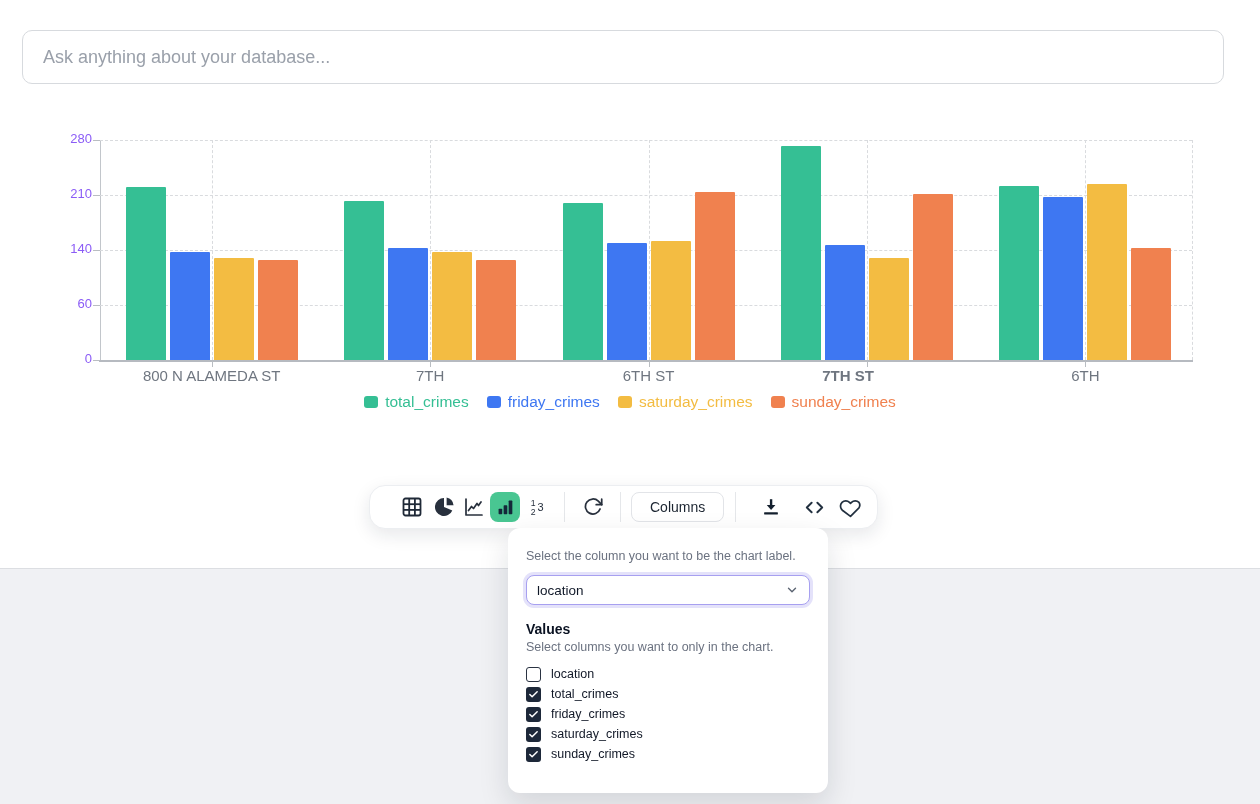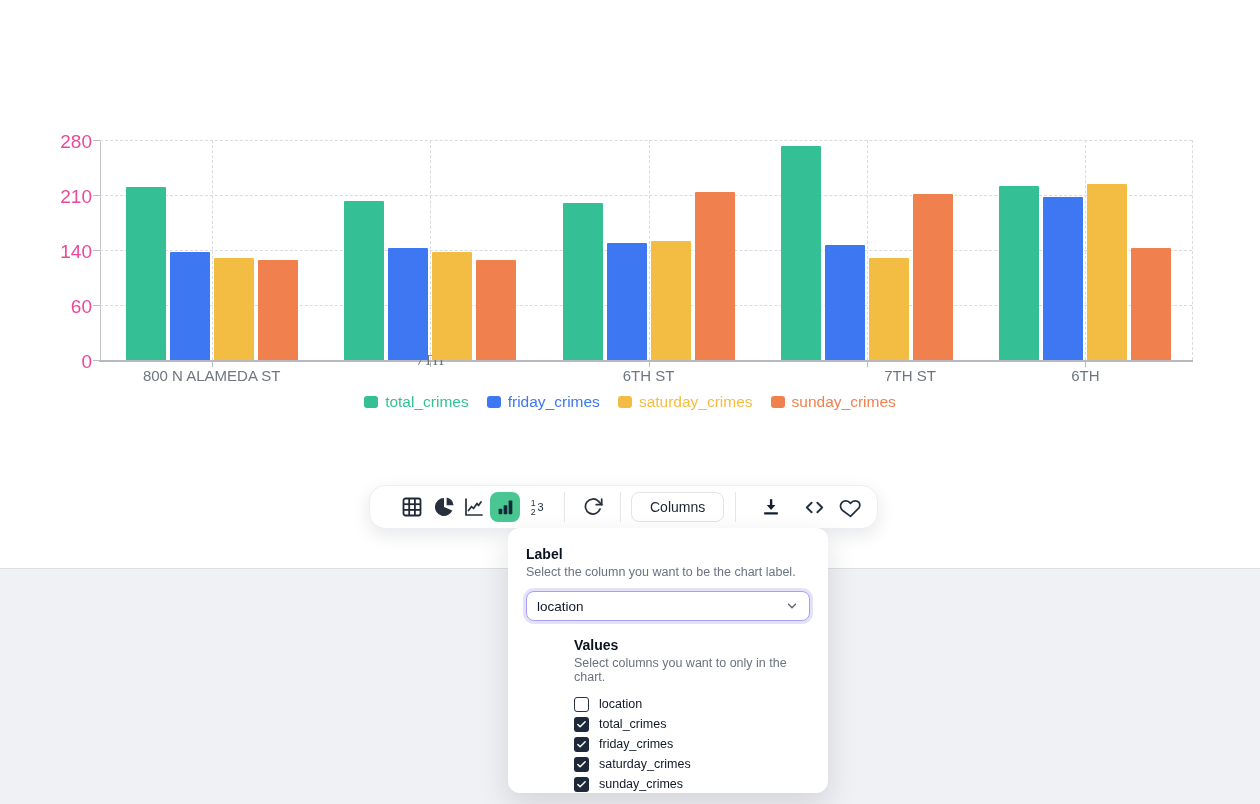--- a/index.html
+++ b/index.html
@@ -13,21 +13,21 @@
     color:#374151; background:#fff; outline:none; font-family:inherit; }
   .ask-input::placeholder { color:#9aa0aa; }
   .note { position:absolute; left:24px; top:96px; font-size:12.5px; color:#1f2937; }
 
   
   #chart { position:absolute; left:0; top:0; width:1260px; height:440px; }
   .hgrid { position:absolute; border-top:1px dashed #d9dbde; height:0; }
   .vgrid { position:absolute; border-left:1px dashed #d9dbde; width:0; }
   .y-axis-line { position:absolute; left:100px; top:140px; width:0; height:221px; border-left:1px solid #c2c6cb; }
   .x-axis-line { position:absolute; left:99px; top:360px; width:1094px; height:2px; background:#b6bac0; }
-  .ytick-label { position:absolute; width:54px; text-align:right; font-size:19px; color:#ec4899; }
+  .ytick-label { position:absolute; width:54px; text-align:right; font-size:13px; color:#8b5cf6; }
   .ytick-mark { position:absolute; width:7px; height:1px; background:#b9bdc2; }
   .xtick-mark { position:absolute; width:1px; height:6px; background:#b9bdc2; }
   .xcat-label { position:absolute; width:220px; text-align:center; font-size:15px; color:#6f7680; }
   .bar { position:absolute; border-radius:1px 1px 0 0; }
 
   .legend { position:absolute; left:0; top:393px; width:1260px; display:flex; justify-content:center; align-items:center; gap:18px; }
   .legend-item { display:flex; align-items:center; gap:7px; cursor:pointer; }
   .legend-swatch { width:14px; height:12px; border-radius:3px; }
   .legend-label { font-size:15.5px; }
 
@@ -46,33 +46,34 @@
 
   
   .popover { position:absolute; left:508px; top:528px; width:320px; height:265px; background:#fff;
     border-radius:12px; box-shadow:0 12px 30px rgba(15,25,40,0.13); padding:18px; z-index:6; }
   .pop-title { font-size:14px; font-weight:bold; color:#0a1222; }
   .pop-desc { font-size:12.5px; color:#6b7280; margin-top:3px; }
   .label-select { margin-top:12px; width:284px; height:30px; border:1px solid #a7a0f0; border-radius:8px;
     box-shadow:0 0 0 3px rgba(167,160,240,0.30); background:#fff; display:flex; align-items:center;
     justify-content:space-between; padding:0 10px; cursor:pointer; }
   .label-select-value { font-size:13.5px; color:#101828; }
-  .values-block { margin-top:16px;margin-left:48px; }
+  .values-block { margin-top:16px; }
   .values-list { margin-top:10px; }
   .cb-row { display:flex; align-items:center; gap:10px; height:20px; cursor:pointer; }
   .cb-box { width:15px; height:15px; border-radius:3px; flex:0 0 auto; display:flex; align-items:center; justify-content:center; }
   .cb-box.checked { background:#1d2839; }
   .cb-box.unchecked { background:#fff; border:1.5px solid #2a3342; }
   .cb-label { font-size:12.5px; color:#111827; }
 </style>
 </head>
 <body>
 
 <div id="page">
 
+  <input class="ask-input" type="text" value="" placeholder="Ask anything about your database..." style="">
 
 
   <div id="chart">
     <div class="y-axis-line"></div>
     <div class="x-axis-line"></div>
   <div class="ytick-mark" style="left: 93px; top: 360px;"></div>
       <div class="ytick-label" style="left: 38px; top: 351px;">0</div>
       <div class="hgrid" style="left: 100px; top: 305px; width: 1092px;"></div>
       <div class="ytick-mark" style="left: 93px; top: 305px;"></div>
       <div class="ytick-label" style="left: 38px; top: 296px;">60</div>
@@ -83,27 +84,27 @@
       <div class="ytick-mark" style="left: 93px; top: 195px;"></div>
       <div class="ytick-label" style="left: 38px; top: 186px;">210</div>
       <div class="hgrid" style="left: 100px; top: 140px; width: 1092px;"></div>
       <div class="ytick-mark" style="left: 93px; top: 140px;"></div>
       <div class="ytick-label" style="left: 38px; top: 131px;">280</div>
       <div class="vgrid" style="left: 211.7px; top: 140px; height: 220px;"></div>
       <div class="xtick-mark" style="left: 211.7px; top: 361px;"></div>
       <div class="xcat-label" style="left: 101.7px; top: 367px;">800 N ALAMEDA ST</div>
       <div class="vgrid" style="left: 430.1px; top: 140px; height: 220px;"></div>
       <div class="xtick-mark" style="left: 430.1px; top: 361px;"></div>
-      <div class="xcat-label" style="left: 320.1px; top: 352px; font-family: Liberation Serif, serif;">7TH</div>
+      <div class="xcat-label" style="left: 320.1px; top: 367px;">7TH</div>
       <div class="vgrid" style="left: 648.5px; top: 140px; height: 220px;"></div>
       <div class="xtick-mark" style="left: 648.5px; top: 361px;"></div>
       <div class="xcat-label" style="left: 538.5px; top: 367px;">6TH ST</div>
       <div class="vgrid" style="left: 866.9px; top: 140px; height: 220px;"></div>
       <div class="xtick-mark" style="left: 866.9px; top: 361px;"></div>
-      <div class="xcat-label" style="left: 800px; top: 367px;">7TH ST</div>
+      <div class="xcat-label" style="left: 738px; top: 367px; font-weight: bold;">7TH ST</div>
       <div class="vgrid" style="left: 1085.3px; top: 140px; height: 220px;"></div>
       <div class="xtick-mark" style="left: 1085.3px; top: 361px;"></div>
       <div class="xcat-label" style="left: 975.3px; top: 367px;">6TH</div>
       <div class="vgrid" style="left: 1192px; top: 140px; height: 220px;"></div>
       <div class="bar" style="left: 125.7px; top: 187.143px; width: 40px; height: 172.857px; background: rgb(53, 191, 148);"></div>
       <div class="bar" style="left: 344.1px; top: 200.5px; width: 40px; height: 159.5px; background: rgb(53, 191, 148);"></div>
       <div class="bar" style="left: 562.5px; top: 202.857px; width: 40px; height: 157.143px; background: rgb(53, 191, 148);"></div>
       <div class="bar" style="left: 780.9px; top: 146.286px; width: 40px; height: 213.714px; background: rgb(53, 191, 148);"></div>
       <div class="bar" style="left: 999.3px; top: 186.357px; width: 40px; height: 173.643px; background: rgb(53, 191, 148);"></div>
       <div class="bar" style="left: 169.7px; top: 252.357px; width: 40px; height: 107.643px; background: rgb(62, 119, 242);"></div>
@@ -204,21 +205,20 @@
       </svg>
     </div>
     <div class="tb-icon" style="margin-left:12px">
       <svg width="23" height="23" viewBox="0 0 24 24" fill="none" stroke="#22303f" stroke-width="1.8" stroke-linecap="round" stroke-linejoin="round">
         <path d="M20.84 6.61a5.5 5.5 0 0 0-7.78 0L12 7.67l-1.06-1.06a5.5 5.5 0 0 0-7.78 7.78l1.06 1.06L12 21.23l7.78-7.78 1.06-1.06a5.5 5.5 0 0 0 0-5.78z"></path>
       </svg>
     </div>
   </div>
 
   <div class="popover">
-    <div class="pop-title">Label</div>
     <div class="pop-desc">Select the column you want to be the chart label.</div>
     <div class="label-select">
       <span class="label-select-value">location</span>
       <span style="display:flex">
         <svg width="14" height="14" viewBox="0 0 24 24" fill="none" stroke="#5b6472" stroke-width="2.4" stroke-linecap="round" stroke-linejoin="round">
           <polyline points="6 9 12 15 18 9"></polyline>
         </svg>
       </span>
     </div>
     <div class="values-block">

